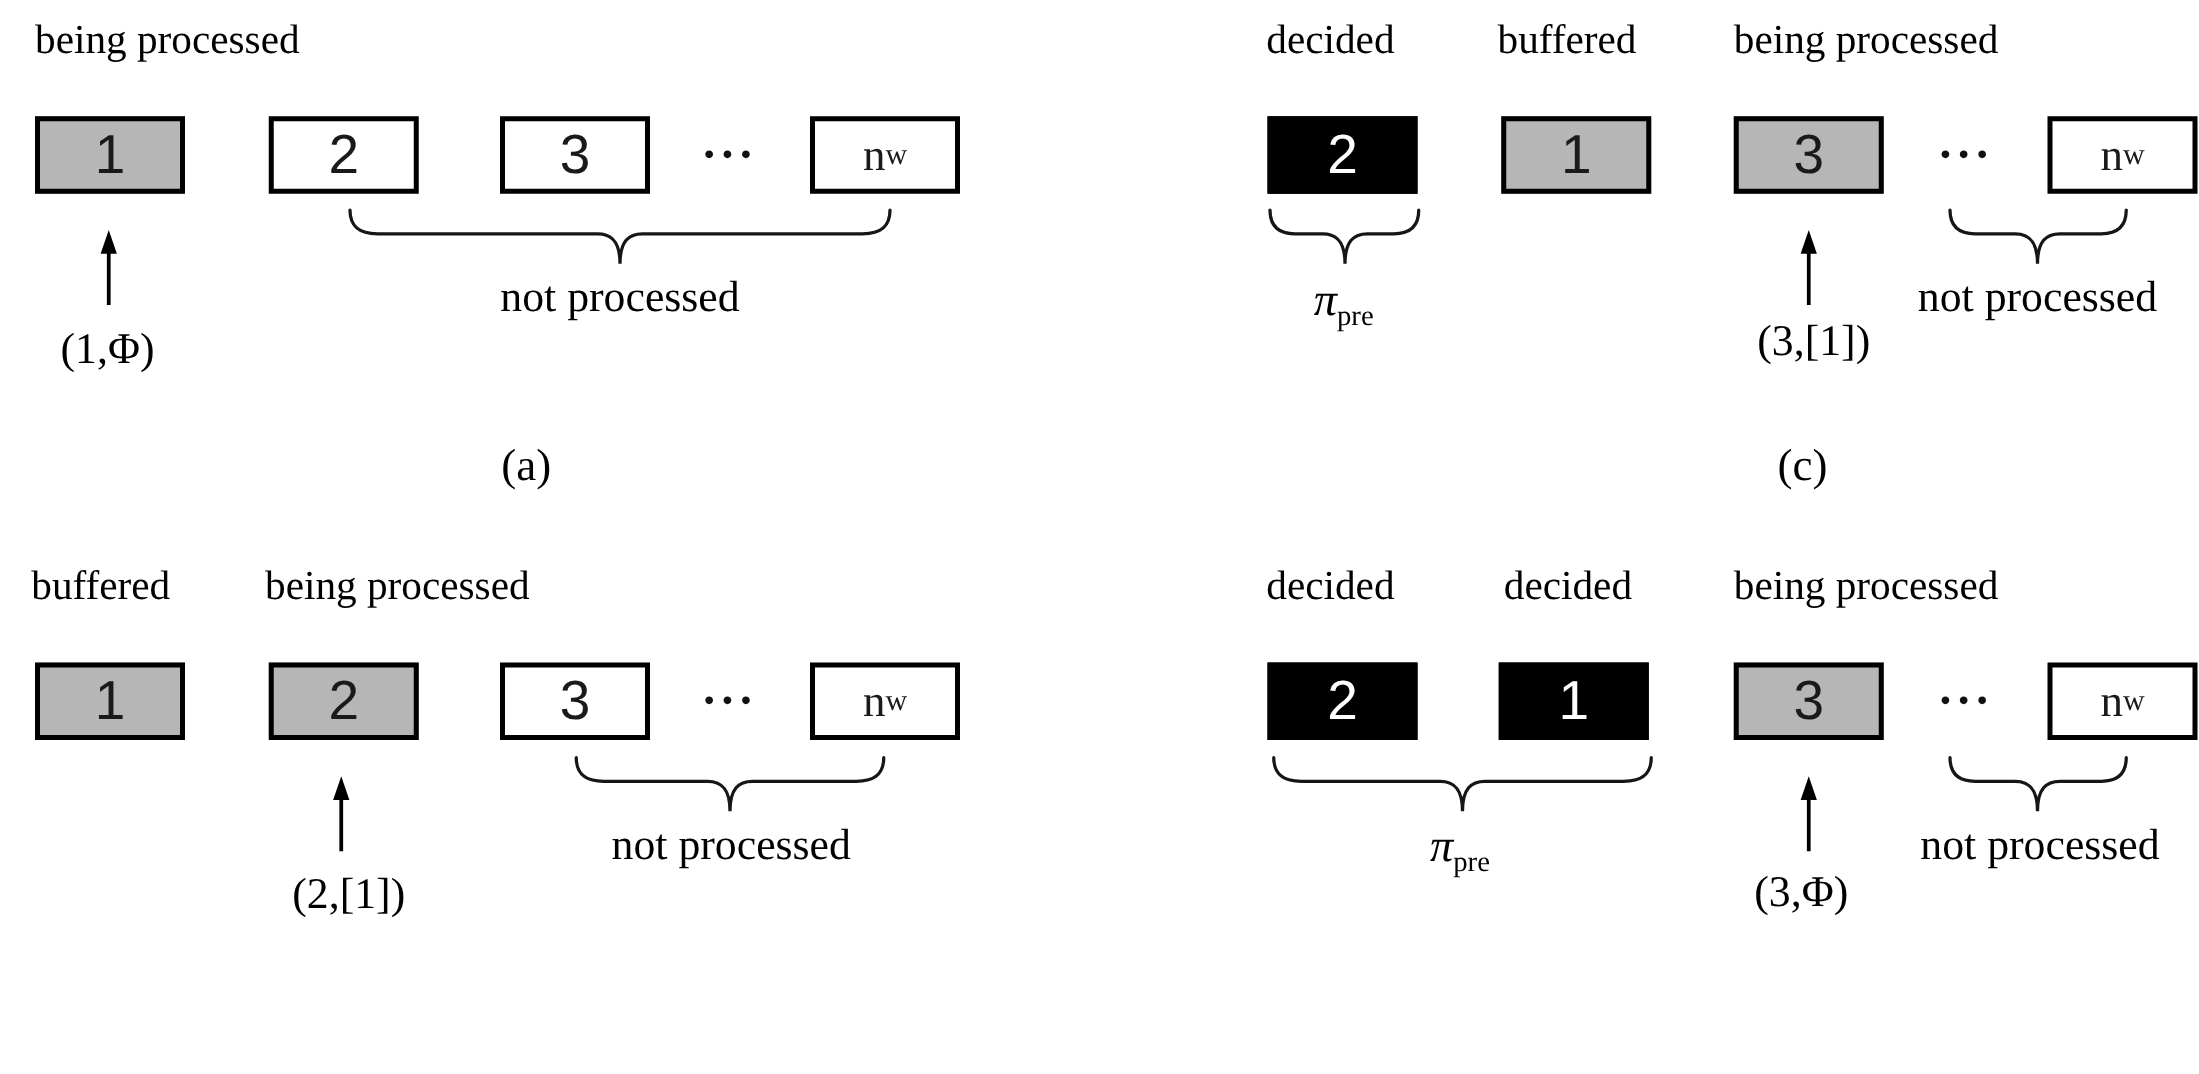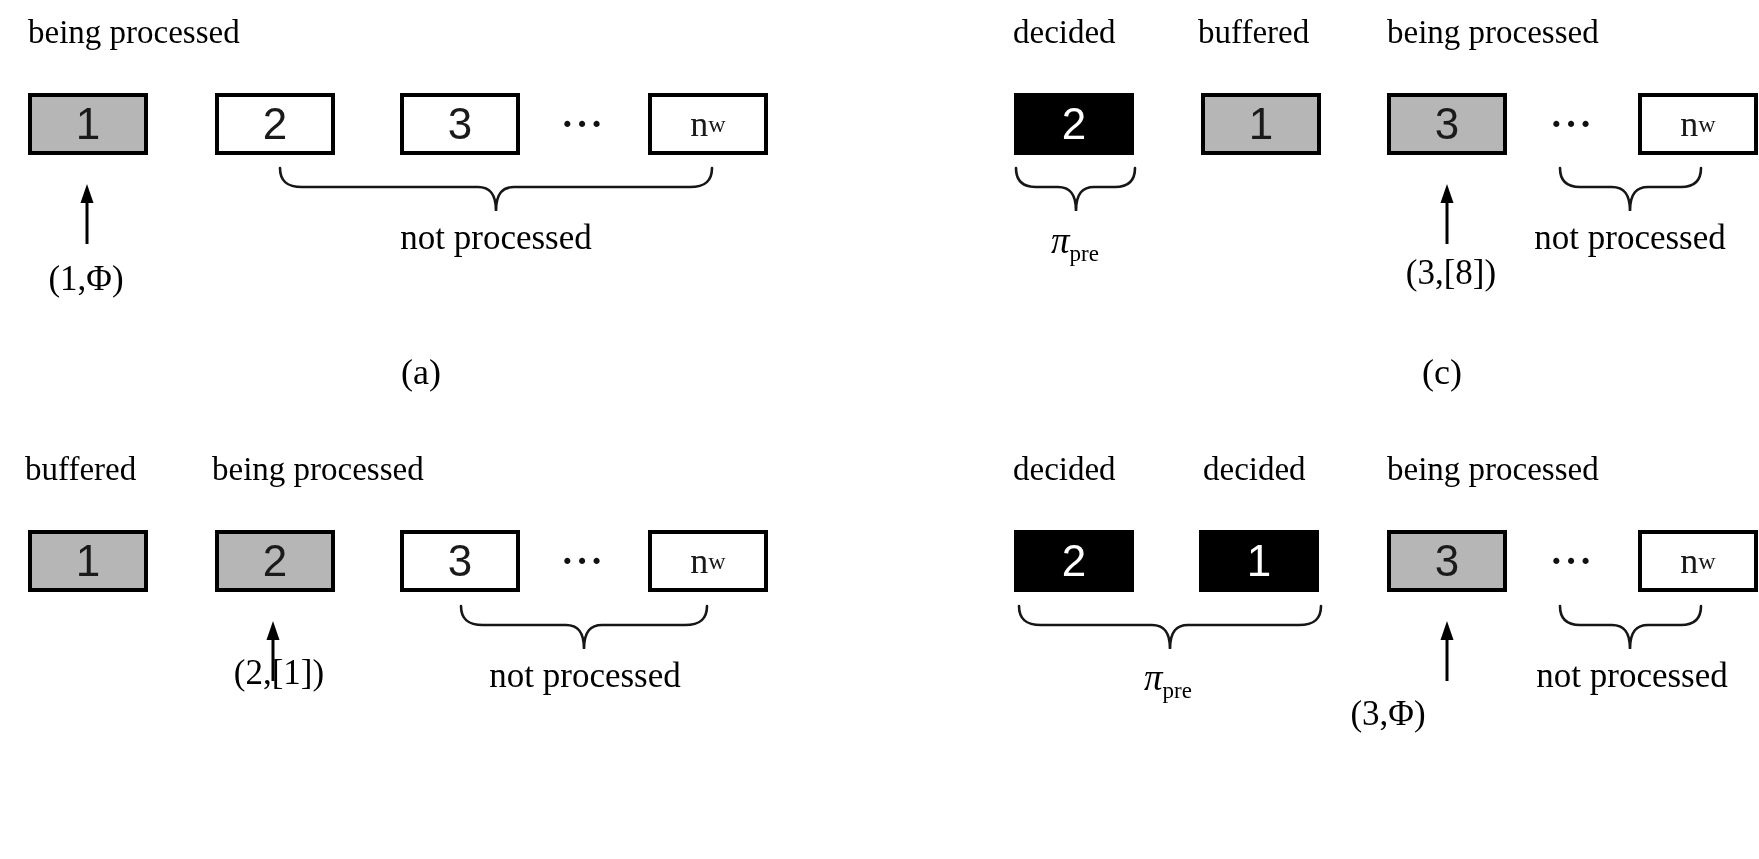--- a/index.html
+++ b/index.html
@@ -99,21 +99,21 @@
     <div class="dots" style="left:552px;top:530px">···</div>
     <div class="box box--white box--nw" style="left:648px;top:530px">
         <span>n</span>
         <sub class="nw-sub">w</sub>
       </div>
 
     <svg class="arrow" style="left:263px;top:619px" width="20" height="64" viewBox="0 0 20 64">
       <line x1="10" y1="62" x2="10" y2="18"></line>
       <polygon points="10,2 3.5,21 16.5,21"></polygon>
     </svg>
-    <div class="annot" style="left:209px;top:654px;width:140px">(2,[1])</div>
+    <div class="annot" style="left:209px;top:696px;width:140px">(2,[1])</div>
 
     <svg class="brace" style="left:459px;top:604px" width="250" height="48" viewBox="0 0 250 48">
       <path d="M 2 2 C 2 15, 9 21, 24 21 L 107 21 C 118 21, 125 27, 125 45 C 125 27, 132 21, 143 21 L 226 21 C 241 21, 248 15, 248 2"></path>
     </svg>
     <div class="annot" style="left:435px;top:657px;width:300px">not processed</div>
 
     <div class="caption" style="left:375px;top:798px">(b)</div>
   </section>
 
   <section class="panel">
@@ -138,21 +138,21 @@
 
     <svg class="brace" style="left:1014px;top:166px" width="123" height="48" viewBox="0 0 123 48">
       <path d="M 2 2 C 2 15, 9 21, 22 21 L 44 21 C 55 21, 62 27, 62 45 C 62 27, 69 21, 80 21 L 101 21 C 114 21, 121 15, 121 2"></path>
     </svg>
     <div class="annot" style="left:1015px;top:222px;width:120px"><span class="pi">π</span><sub class="pi-sub">pre</sub></div>
 
     <svg class="arrow" style="left:1437px;top:182px" width="20" height="64" viewBox="0 0 20 64">
       <line x1="10" y1="62" x2="10" y2="18"></line>
       <polygon points="10,2 3.5,21 16.5,21"></polygon>
     </svg>
-    <div class="annot" style="left:1381px;top:254px;width:140px">(3,[8])</div>
+    <div class="annot" style="left:1381px;top:254px;width:140px">(3,[1])</div>
 
     <svg class="brace" style="left:1558px;top:166px" width="145" height="48" viewBox="0 0 145 48">
       <path d="M 2 2 C 2 15, 9 21, 22 21 L 54 21 C 65 21, 72 27, 72 45 C 72 27, 79 21, 90 21 L 123 21 C 136 21, 143 15, 143 2"></path>
     </svg>
     <div class="annot" style="left:1480px;top:219px;width:300px">not processed</div>
 
     <div class="caption" style="left:1392px;top:351px">(c)</div>
   </section>
 
   <section class="panel">
@@ -177,21 +177,21 @@
 
     <svg class="brace" style="left:1017px;top:604px" width="306" height="48" viewBox="0 0 306 48">
       <path d="M 2 2 C 2 15, 9 21, 24 21 L 135 21 C 146 21, 153 27, 153 45 C 153 27, 160 21, 171 21 L 282 21 C 297 21, 304 15, 304 2"></path>
     </svg>
     <div class="annot" style="left:1108px;top:659px;width:120px"><span class="pi">π</span><sub class="pi-sub">pre</sub></div>
 
     <svg class="arrow" style="left:1437px;top:619px" width="20" height="64" viewBox="0 0 20 64">
       <line x1="10" y1="62" x2="10" y2="18"></line>
       <polygon points="10,2 3.5,21 16.5,21"></polygon>
     </svg>
-    <div class="annot" style="left:1318px;top:695px;width:140px">(3,Φ)</div>
+    <div class="annot" style="left:1371px;top:695px;width:140px">(3,Φ)</div>
 
     <svg class="brace" style="left:1558px;top:604px" width="145" height="48" viewBox="0 0 145 48">
       <path d="M 2 2 C 2 15, 9 21, 22 21 L 54 21 C 65 21, 72 27, 72 45 C 72 27, 79 21, 90 21 L 123 21 C 136 21, 143 15, 143 2"></path>
     </svg>
     <div class="annot" style="left:1482px;top:657px;width:300px">not processed</div>
 
     <div class="caption" style="left:1392px;top:798px">(d)</div>
   </section>
 
 </div>

